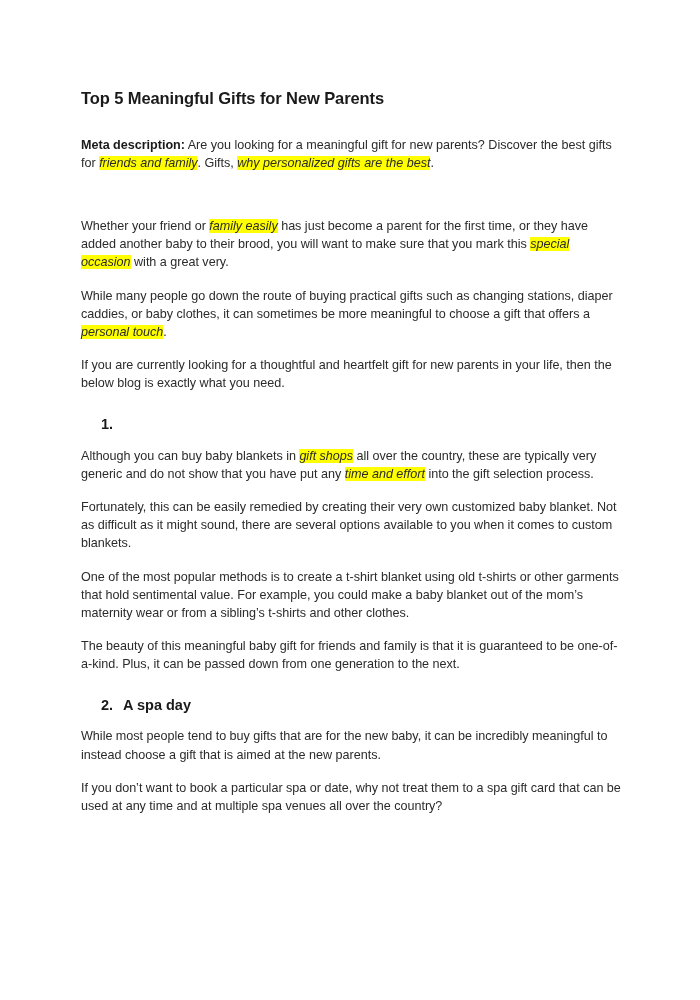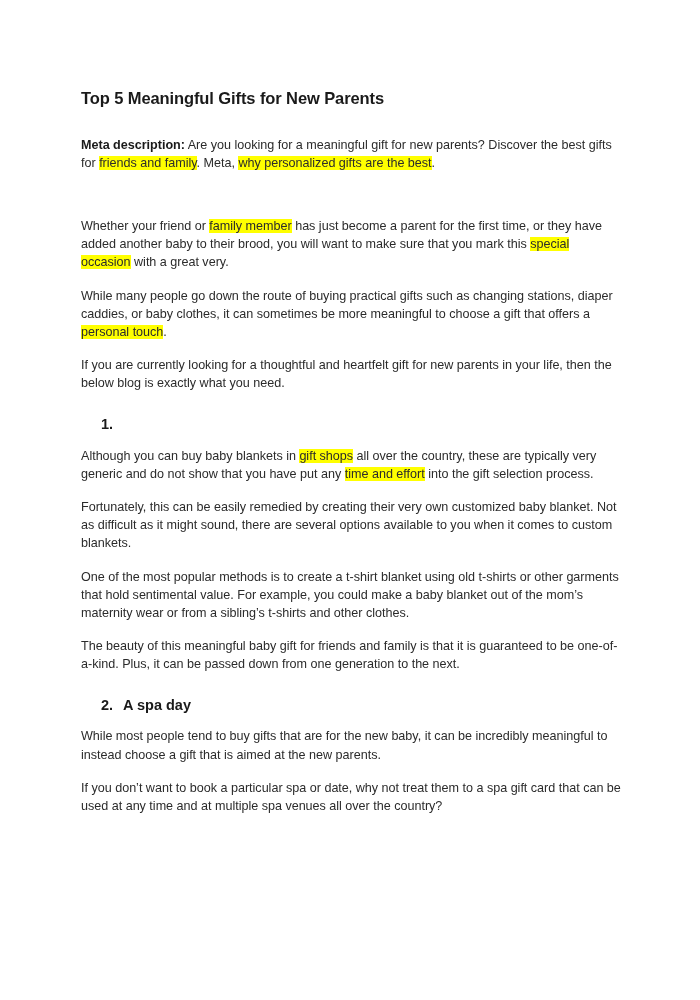--- a/index.html
+++ b/index.html
@@ -48,20 +48,21 @@
   }
   .bold {
     font-weight: bold;
     color: #1a1a1a;
     text-align: right;
   }
   .hl {
     background-color: #ffff00;
     color: #2b2b2b;
     box-decoration-break: clone;
+    font-style: italic;
     -webkit-box-decoration-break: clone;
   }
   h2.section-heading {
     font-size: 14.5px;
     font-weight: bold;
     color: #1a1a1a;
     margin: 0 0 13px 0;
     padding-left: 20px;
     line-height: 1.3;
     display: flex;
@@ -78,25 +79,25 @@
 </style>
 </head>
 <body>
 
 <div class="page">
   <div class="content">
 
     <h1 class="doc-title">Top 5 Meaningful Gifts for New Parents</h1>
 
     <p class="para meta-para">
-      <span class="bold">Meta description:</span><span> Are you looking for a meaningful gift for new parents? Discover the best gifts for </span><span class="hl">friends and family</span><span>. Meta, </span><span class="hl">why personalized gifts are the best</span><span>.</span>
+      <span class="bold">Meta description:</span><span> Are you looking for a meaningful gift for new parents? Discover the best gifts for </span><span class="hl">friends and family</span><span>. Gifts, </span><span class="hl">why personalized gifts are the best</span><span>.</span>
     </p>
 
     <p class="para">
-      <span>Whether your friend or </span><span class="hl">family member</span><span> has just become a parent for the first time, or they have added another baby to their brood, you will want to make sure that you mark this </span><span class="hl">special occasion</span><span> with a great very.</span>
+      <span>Whether your friend or </span><span class="hl">family easily</span><span> has just become a parent for the first time, or they have added another baby to their brood, you will want to make sure that you mark this </span><span class="hl">special occasion</span><span> with a great very.</span>
     </p>
 
     <p class="para">
       <span>While many people go down the route of buying practical gifts such as changing stations, diaper caddies, or baby clothes, it can sometimes be more meaningful to choose a gift that offers a </span><span class="hl">personal touch</span><span>.</span>
     </p>
 
     <p class="para">If you are currently looking for a thoughtful and heartfelt gift for new parents in your life, then the below blog is exactly what you need.</p>
 
 
     <div class="heading-block">

